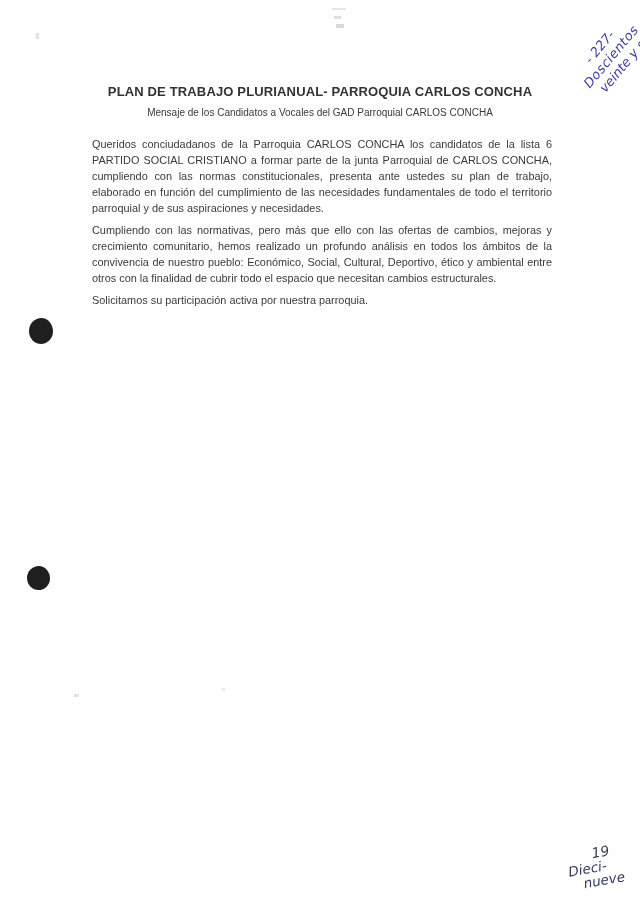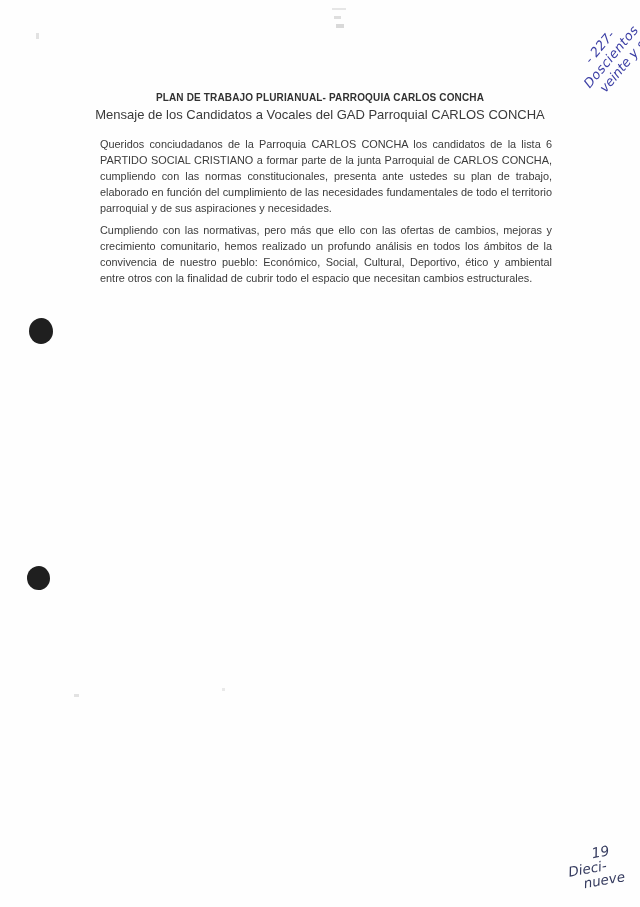--- a/index.html
+++ b/index.html
@@ -9,43 +9,43 @@
     font-family:"Liberation Sans", sans-serif;
     position:relative;
     overflow:hidden;
   }
   .page{
     position:absolute;inset:0;
     background:#fefefe;
   }
   .doc-title{
     position:absolute;
-    top:92px;left:0;width:640px;
+    top:84px;left:0;width:640px;
     text-align:center;
-    font-size:10px;
+    font-size:13px;
     font-weight:bold;
     color:#323232;
     letter-spacing:0.15px;
   }
   .doc-subtitle{
     position:absolute;
     top:107px;left:0;width:640px;
     text-align:center;
-    font-size:13px;
+    font-size:10px;
     color:#3a3a3a;
   }
   .doc-body{
     position:absolute;
     top:136px;left:92px;width:460px;
     font-size:10.9px;
     line-height:16px;
     color:#3b3b3b;
     text-align:justify;
   }
-  .doc-body p{margin:0 0 6px 8px;}
+  .doc-body p{margin:0 0 6px 0;}
   .doc-closing{
     margin-top:26px !important;
     text-align:left;
   }
   .solicit{text-align:left;}
   
   .hole-punch{
     position:absolute;
     background:#1f1f1f;
     border-radius:52% 48% 50% 50% / 50% 52% 48% 50%;
@@ -108,20 +108,21 @@
     <div class="hw-line">Doscientos</div>
     <div class="hw-line">veinte y s</div>
   </div>
 
   <div class="doc-title">PLAN DE TRABAJO PLURIANUAL- PARROQUIA CARLOS CONCHA</div>
   <div class="doc-subtitle">Mensaje de los Candidatos a Vocales del GAD Parroquial CARLOS CONCHA</div>
 
   <div class="doc-body">
     <p>Queridos conciudadanos de la Parroquia CARLOS CONCHA los candidatos de la lista 6 PARTIDO SOCIAL CRISTIANO a formar parte de la junta Parroquial de CARLOS CONCHA, cumpliendo con las normas constitucionales, presenta ante ustedes su plan de trabajo, elaborado en función del cumplimiento de las necesidades fundamentales de todo el territorio parroquial y de sus aspiraciones y necesidades.</p>
     <p>Cumpliendo con las normativas, pero más que ello con las ofertas de cambios, mejoras y crecimiento comunitario, hemos realizado un profundo análisis en todos los ámbitos de la convivencia de nuestro pueblo: Económico, Social, Cultural, Deportivo, ético y ambiental entre otros con la finalidad de cubrir todo el espacio que necesitan cambios estructurales.</p>
+    <p class="solicit">Solicitamos su participación activa por nuestra parroquia.</p>
   </div>
 
   <div class="hole-punch hp1"></div>
   <div class="hole-punch hp2"></div>
 
   <div class="handwriting hw-bottom-right">
     <div class="hw-num">19</div>
     <div class="hw-l2">Dieci-</div>
     <div class="hw-l3">nueve</div>
   </div>

